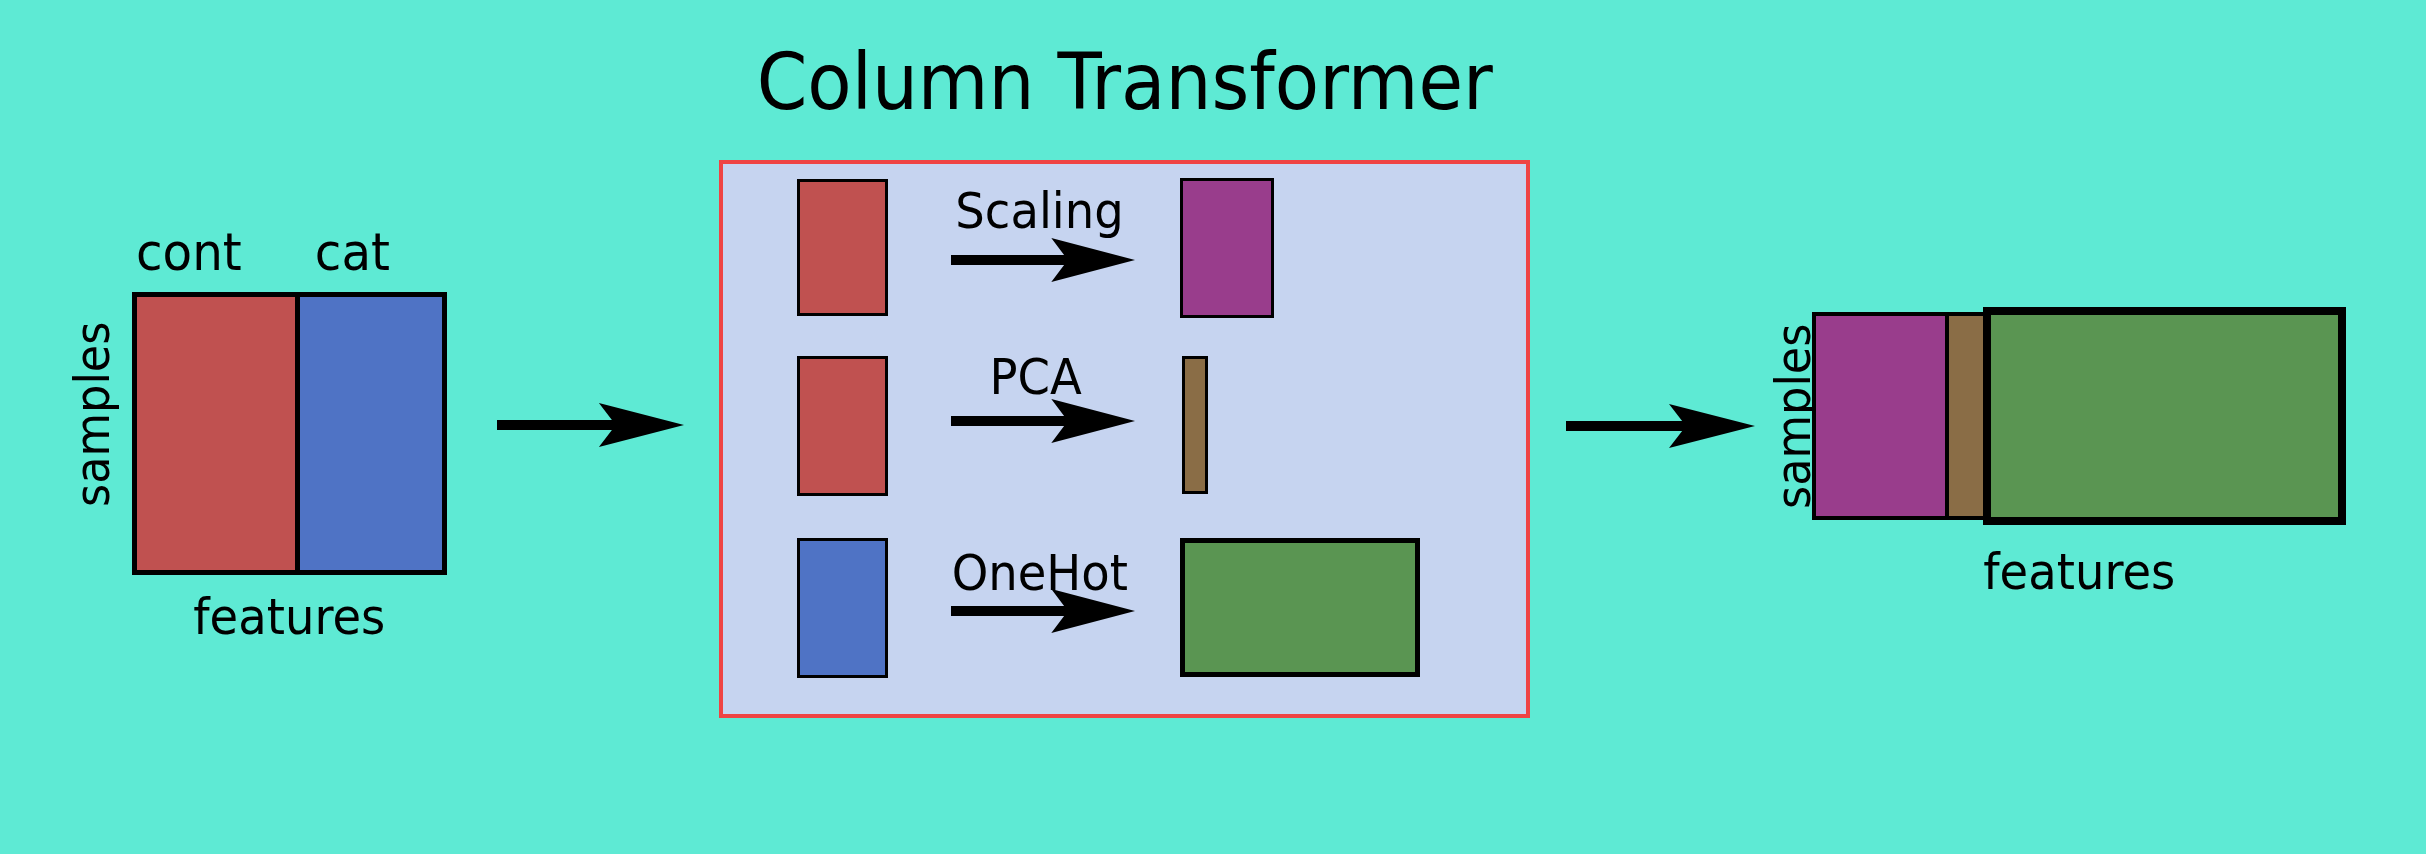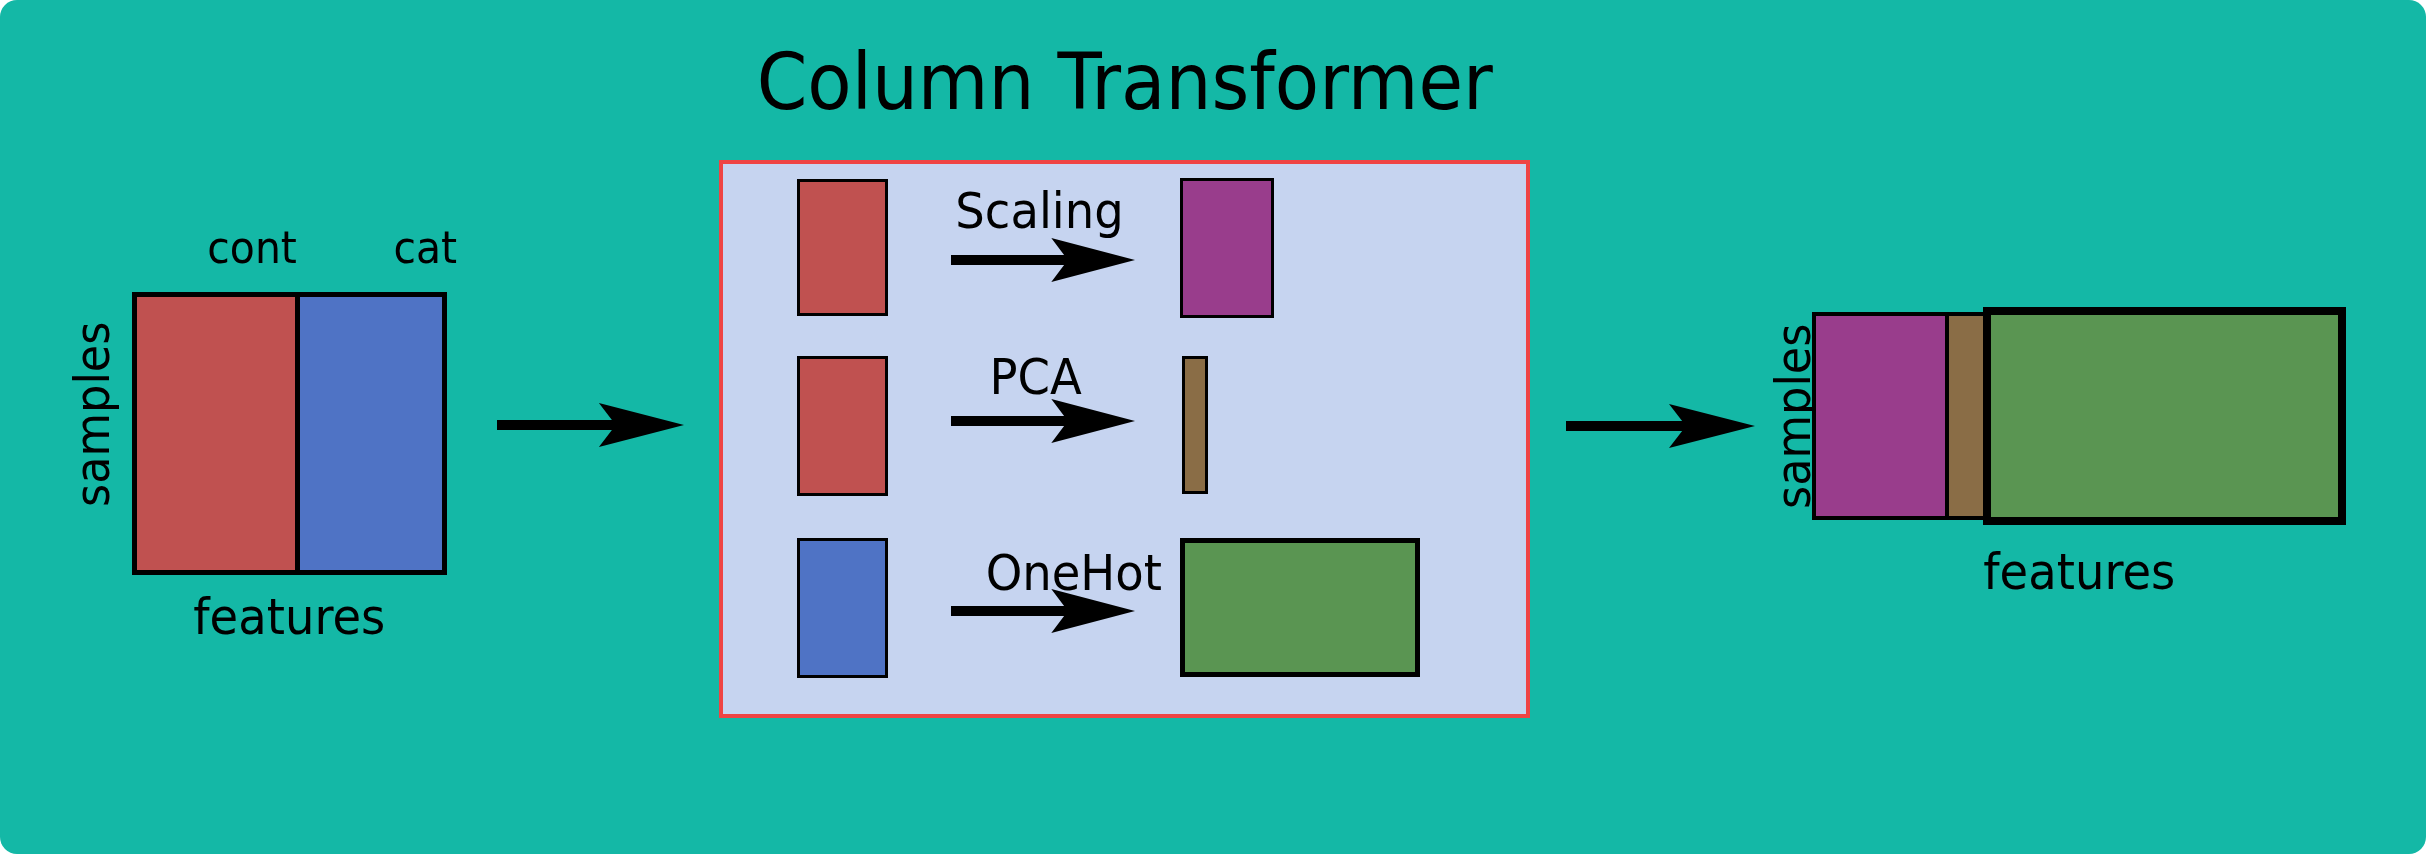--- a/index.html
+++ b/index.html
@@ -1,28 +1,27 @@
 <!DOCTYPE html>
 <html><head>
 <meta charset="utf-8">
 <style>
   html,body { margin:0; padding:0; background:#ffffff; }
   .canvas {
-    position:relative; width:2426px; height:854px; background:#14b8a6;
+    position:relative; width:2426px; height:854px; background:#5eead4;
     font-family:"DejaVu Sans","Liberation Sans",sans-serif; color:#000;
     overflow:hidden;
-    border-radius:17px;
   }
   .cond { display:inline-block; transform:scaleX(0.93); transform-origin:center; white-space:nowrap; }
 
   
   #title { position:absolute; left:719px; top:40px; width:811px; text-align:center; font-size:78px; line-height:1.1; }
 
   
-  .col-label { position:absolute; top:226px; text-align:right; font-size:44px; line-height:1; }
+  .col-label { position:absolute; top:226px; text-align:left; font-size:52px; line-height:1; }
   #cont-label { left:132px; width:168px; }
   #cat-label  { left:312px; width:147px; }
   #input-matrix { position:absolute; left:132px; top:292px; width:315px; height:283px;
     border:5px solid #000; box-sizing:border-box; display:flex; }
   #cell-cont { width:163px; height:100%; border-right:5px solid #000; box-sizing:border-box; }
   #cell-cat  { flex:1; height:100%; }
   .haxis { position:absolute; text-align:center; font-size:50px; line-height:1; }
   #in-features  { left:132px;  top:592px; width:315px; }
   #out-features { left:1812px; top:547px; width:534px; }
   .vaxis { position:absolute; width:300px; height:52px; line-height:52px; text-align:center;
@@ -41,21 +40,21 @@
   .mini { position:absolute; border:3px solid #000; box-sizing:border-box; }
   #step1-in  { left:74px;  top:15px;  width:91px;  height:137px; }
   #step1-out { left:457px; top:14px;  width:94px;  height:140px; }
   #step2-in  { left:74px;  top:192px; width:91px;  height:140px; }
   #step2-out { left:459px; top:192px; width:26px;  height:138px; }
   #step3-in  { left:74px;  top:374px; width:91px;  height:140px; }
   #step3-out { left:457px; top:374px; width:240px; height:139px; border-width:5px; }
   .step-label { position:absolute; font-size:50px; line-height:1; }
   #step1-label { left:221px; top:22px;  width:191px; text-align:center; }
   #step2-label { left:250px; top:188px;margin-left:13px; }
-  #step3-label { left:221px; top:384px; width:191px; text-align:center;margin-left:34px; }
+  #step3-label { left:221px; top:384px; width:191px; text-align:center; }
   .step-arrow { position:absolute; width:185px; height:46px; }
   #step1-arrow { left:228px; top:73px; }
   #step2-arrow { left:228px; top:234px; }
   #step3-arrow { left:228px; top:424px; }
 
   
   #output-matrix { position:absolute; left:1812px; top:307px; width:534px; height:218px; }
   .out-cell { position:absolute; border:4px solid #000; box-sizing:border-box; }
   #out-col-scaled { left:0;     top:5px; width:137px; height:208px; }
   #out-col-pca    { left:133px; top:5px; width:42px;  height:208px; }

